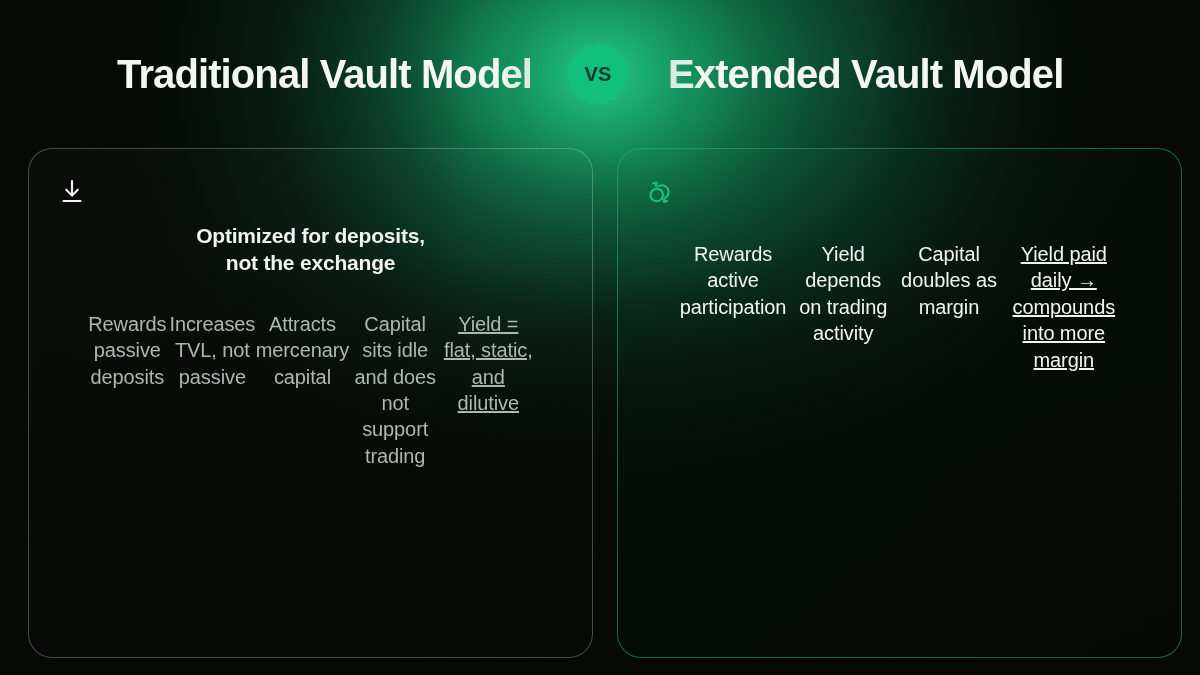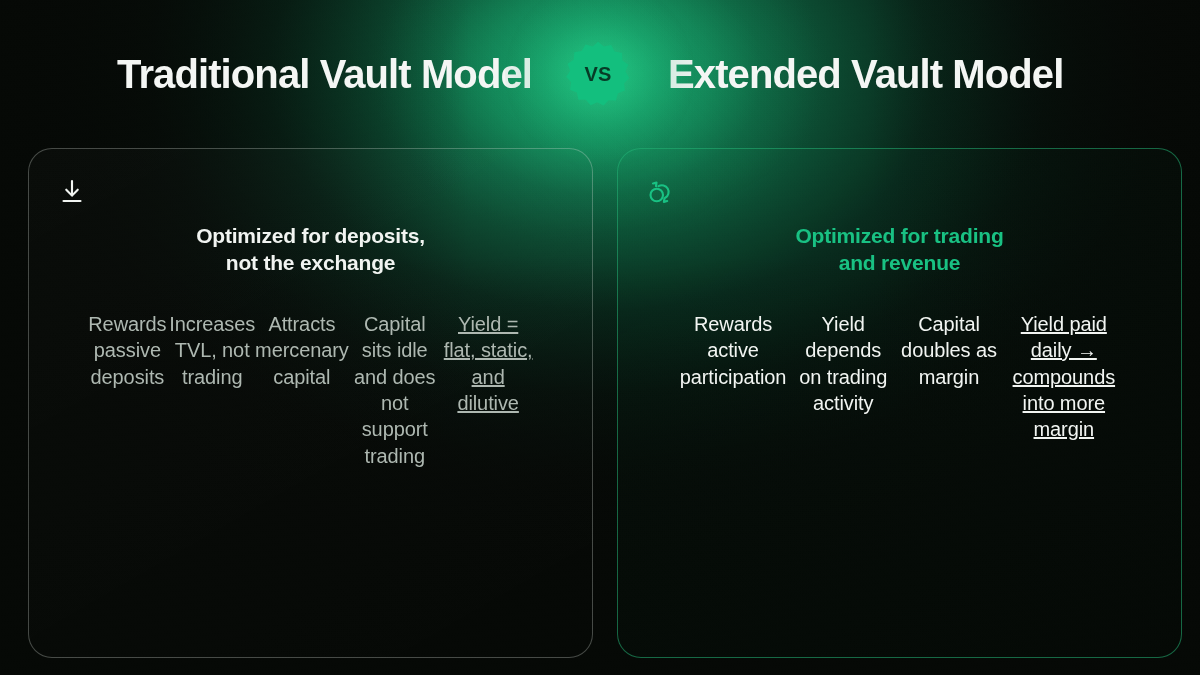--- a/index.html
+++ b/index.html
@@ -232,40 +232,38 @@
           <path d="M7.4 10.2 L12 14.9 L16.6 10.2"></path>
           <path d="M5.2 19.2 H18.8"></path>
         </svg>
       </div>
 
       <div class="card-heading">Optimized for deposits,
 not the exchange</div>
 
       <ul class="card-list">
         <li>Rewards passive deposits</li>
-        <li>Increases TVL, not trading</li>
+        <li>Increases TVL, not passive</li>
         <li>Attracts mercenary capital</li>
         <li>Capital sits idle and does not
 support trading</li>
         <li>Yield = flat, static, and dilutive</li>
       </ul>
     </div>
 
     <div class="card right">
       <div class="card-icon">
         <svg viewBox="0 0 24 24" fill="none" stroke="#19c183" stroke-width="1.7" stroke-linecap="round" stroke-linejoin="round" aria-hidden="true">
           <circle cx="8.6" cy="14.4" r="5.0"></circle>
           <path d="M15.4 16.6 A5.0 5.0 0 1 0 10.0 7.3"></path>
           <path d="M5.6 5.2 L8.4 4.5 L8.0 7.4"></path>
           <path d="M17.0 19.2 L14.3 19.9 L14.8 17.0"></path>
         </svg>
       </div>
 
-      <div class="card-heading">Optimized for trading
-and revenue</div>
 
       <ul class="card-list">
         <li>Rewards active participation</li>
         <li>Yield depends on trading
 activity</li>
         <li>Capital doubles as margin</li>
         <li>Yield paid daily →
 compounds into more margin</li>
       </ul>
     </div>

